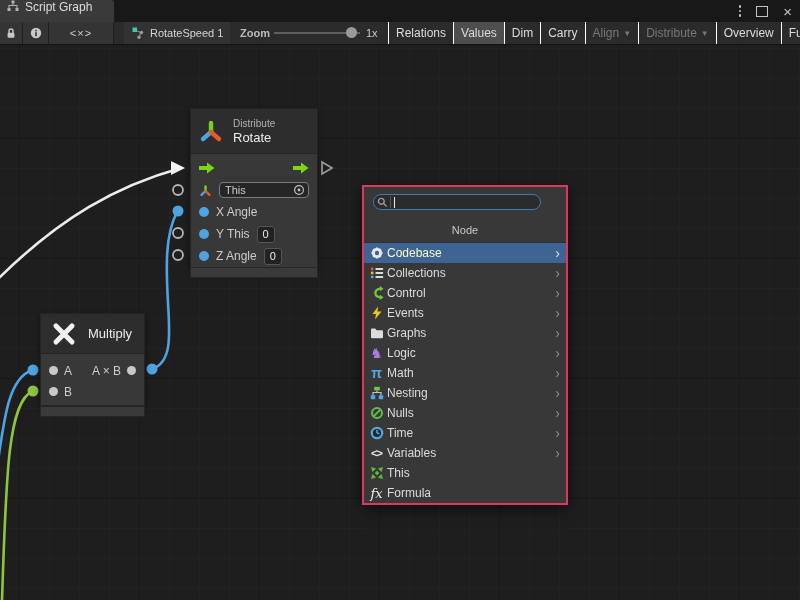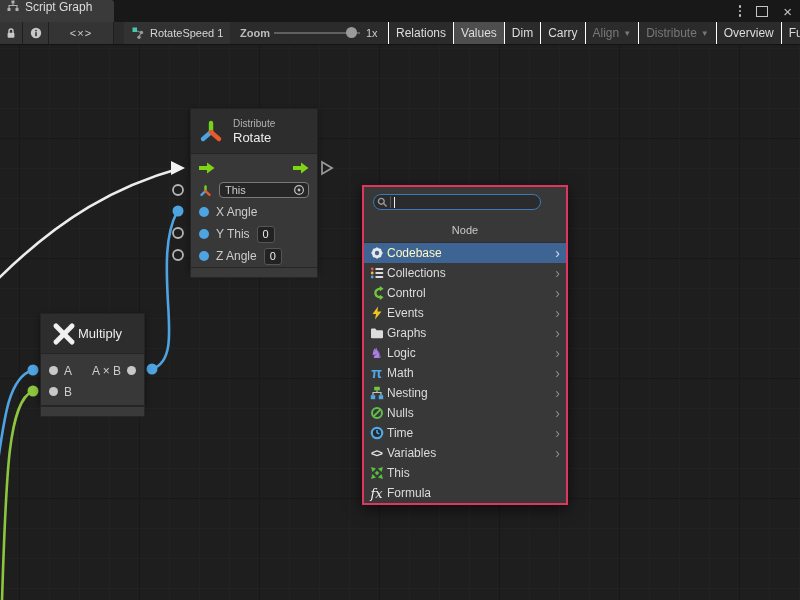--- a/index.html
+++ b/index.html
@@ -236,21 +236,21 @@
       </div>
     </div>
     <div class="nfoot" id="foot-rotate"></div>
 
     <div class="node" id="node-multiply">
       <div class="nhead">
         <svg width="24" height="24" viewBox="0 0 24 24" style="margin-left:11px">
           <line x1="4" y1="4" x2="20" y2="20" stroke="#f0f0f0" stroke-width="5" stroke-linecap="round"></line>
           <line x1="20" y1="4" x2="4" y2="20" stroke="#f0f0f0" stroke-width="5" stroke-linecap="round"></line>
         </svg>
-        <div class="ntitle" style="margin-left:2px">Multiply</div>
+        <div class="ntitle" style="margin-left:12px">Multiply</div>
       </div>
       <div id="mul-body">
         <div class="prow">
           <span class="pdot gray"></span>
           <span class="plabel">A</span>
           <span class="spacer"></span>
           <span class="plabel">A × B</span>
           <span class="pdot gray"></span>
         </div>
         <div class="prow">

